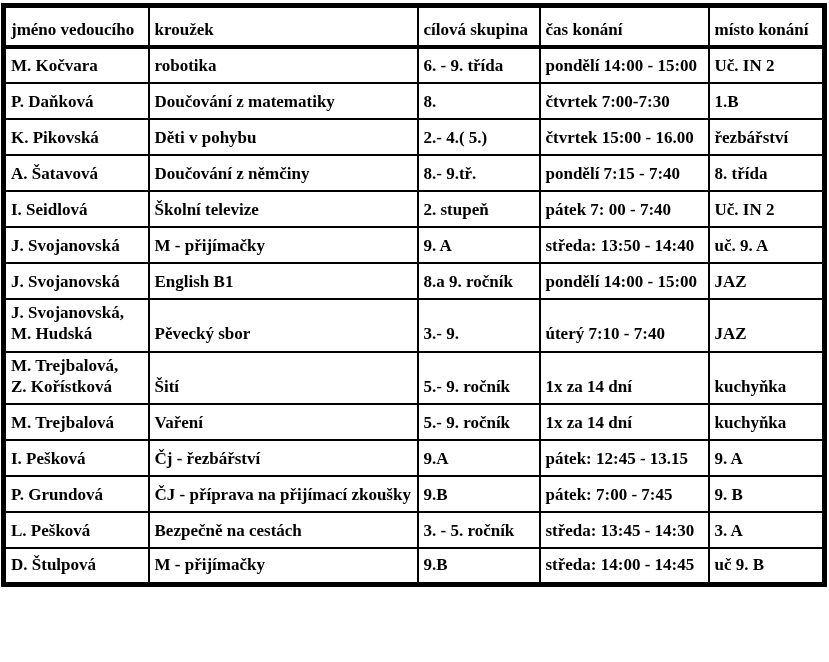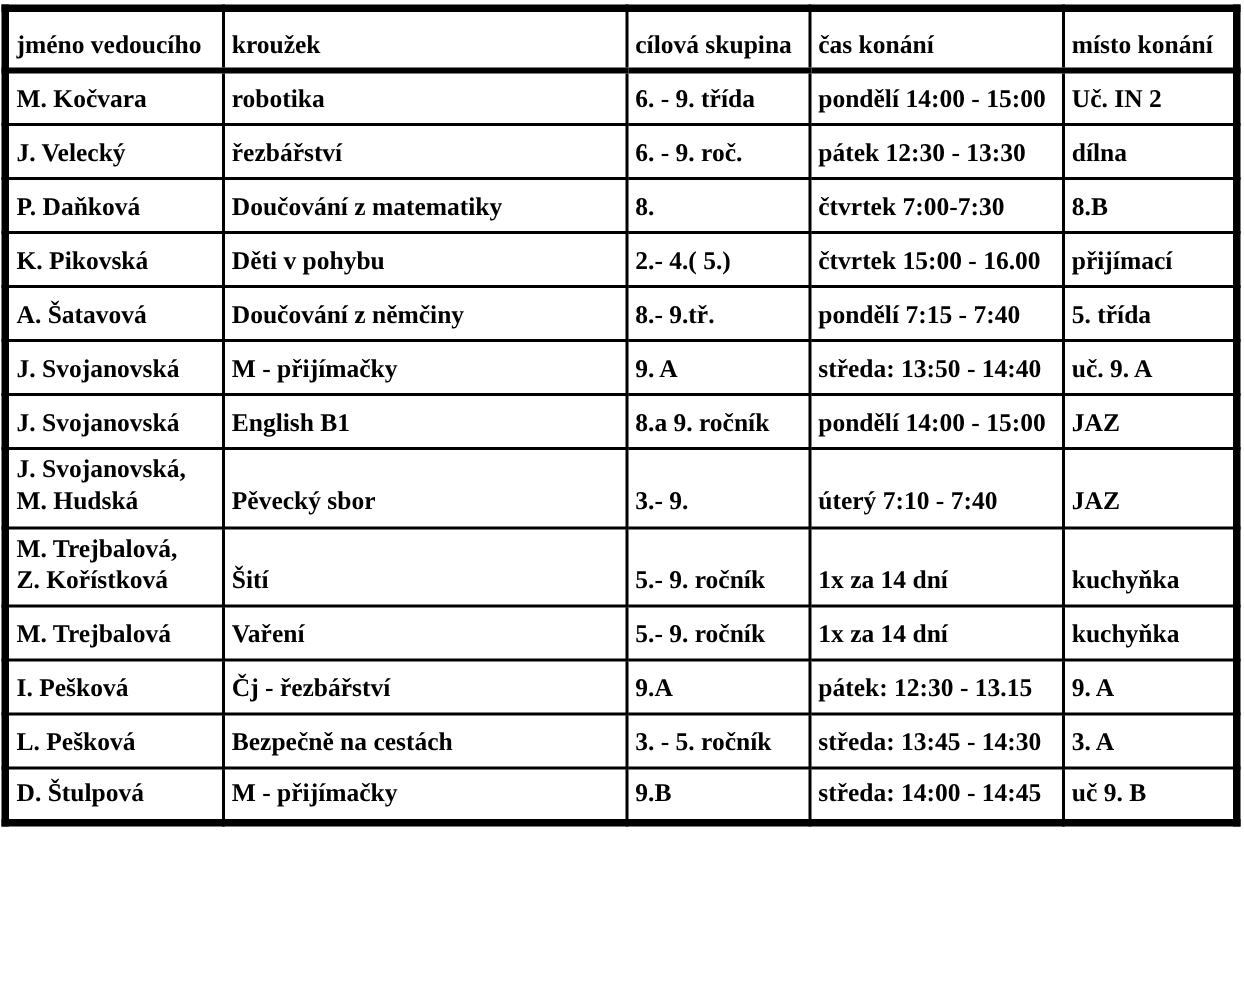--- a/index.html
+++ b/index.html
@@ -71,46 +71,46 @@
     </thead>
     <tbody>
       <tr>
         <td>M. Kočvara</td>
         <td>robotika</td>
         <td>6. - 9. třída</td>
         <td>pondělí 14:00 - 15:00</td>
         <td>Uč. IN 2</td>
       </tr>
       <tr>
-        <td>J. Velecký</td>
-        <td>řezbářství</td>
-        <td>6. - 9. roč.</td>
-        <td>pátek 12:30 - 13:30</td>
-        <td>dílna</td>
-      </tr>
-      <tr>
         <td>P. Daňková</td>
         <td>Doučování z matematiky</td>
         <td>8.</td>
         <td>čtvrtek 7:00-7:30</td>
-        <td>8.B</td>
+        <td>1.B</td>
       </tr>
       <tr>
         <td>K. Pikovská</td>
         <td>Děti v pohybu</td>
         <td>2.- 4.( 5.)</td>
         <td>čtvrtek 15:00 - 16.00</td>
-        <td>přijímací</td>
+        <td>řezbářství</td>
       </tr>
       <tr>
         <td>A. Šatavová</td>
         <td>Doučování z němčiny</td>
         <td>8.- 9.tř.</td>
         <td>pondělí 7:15 - 7:40</td>
-        <td>5. třída</td>
+        <td>8. třída</td>
+      </tr>
+      <tr>
+        <td>I. Seidlová</td>
+        <td>Školní televize</td>
+        <td>2. stupeň</td>
+        <td>pátek 7: 00 - 7:40</td>
+        <td>Uč. IN 2</td>
       </tr>
       <tr>
         <td>J. Svojanovská</td>
         <td>M - přijímačky</td>
         <td>9. A</td>
         <td>středa: 13:50 - 14:40</td>
         <td>uč. 9. A</td>
       </tr>
       <tr>
         <td>J. Svojanovská</td>
@@ -139,22 +139,29 @@
         <td>M. Trejbalová</td>
         <td>Vaření</td>
         <td>5.- 9. ročník</td>
         <td>1x za 14 dní</td>
         <td>kuchyňka</td>
       </tr>
       <tr>
         <td>I. Pešková</td>
         <td>Čj - řezbářství</td>
         <td>9.A</td>
-        <td>pátek: 12:30 - 13.15</td>
+        <td>pátek: 12:45 - 13.15</td>
         <td>9. A</td>
+      </tr>
+      <tr>
+        <td>P. Grundová</td>
+        <td>ČJ - příprava na přijímací zkoušky</td>
+        <td>9.B</td>
+        <td>pátek: 7:00 - 7:45</td>
+        <td>9. B</td>
       </tr>
       <tr>
         <td>L. Pešková</td>
         <td>Bezpečně na cestách</td>
         <td>3. - 5. ročník</td>
         <td>středa: 13:45 - 14:30</td>
         <td>3. A</td>
       </tr>
       <tr>
         <td>D. Štulpová</td>

